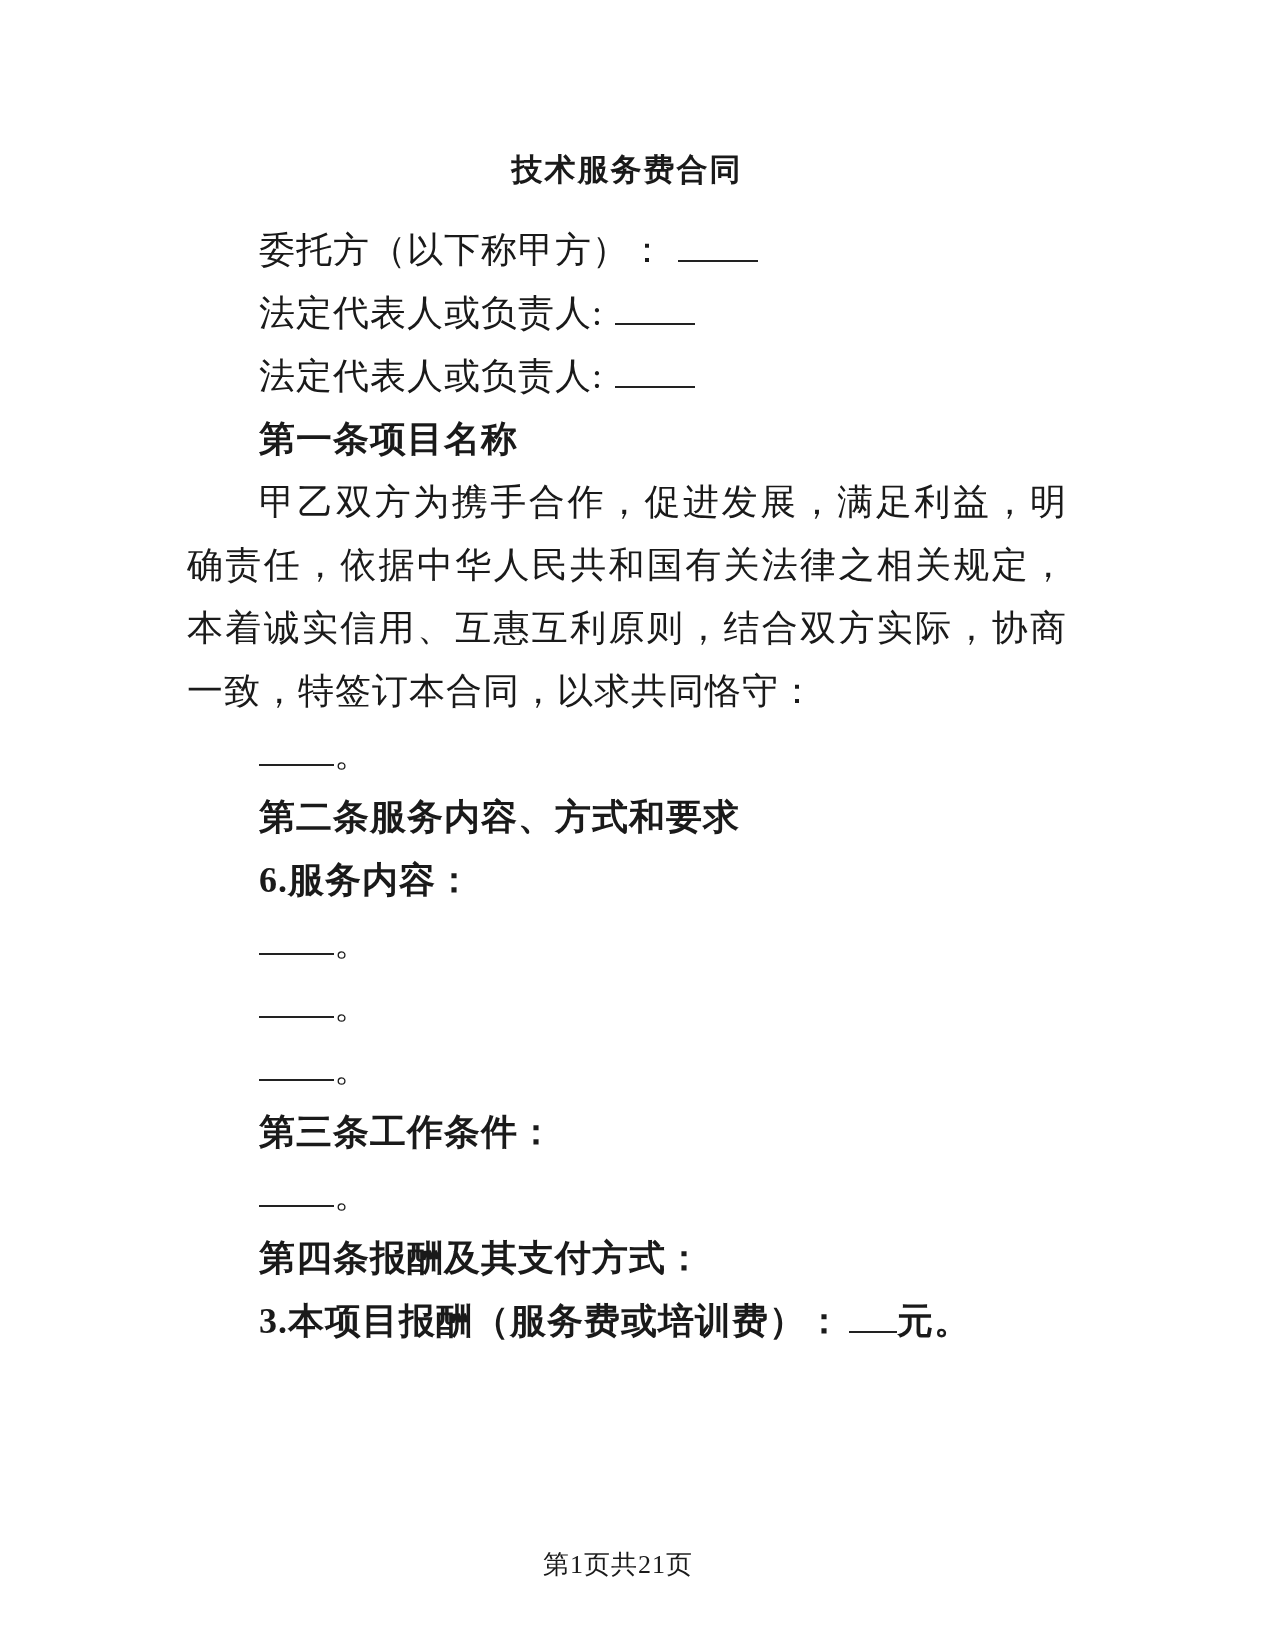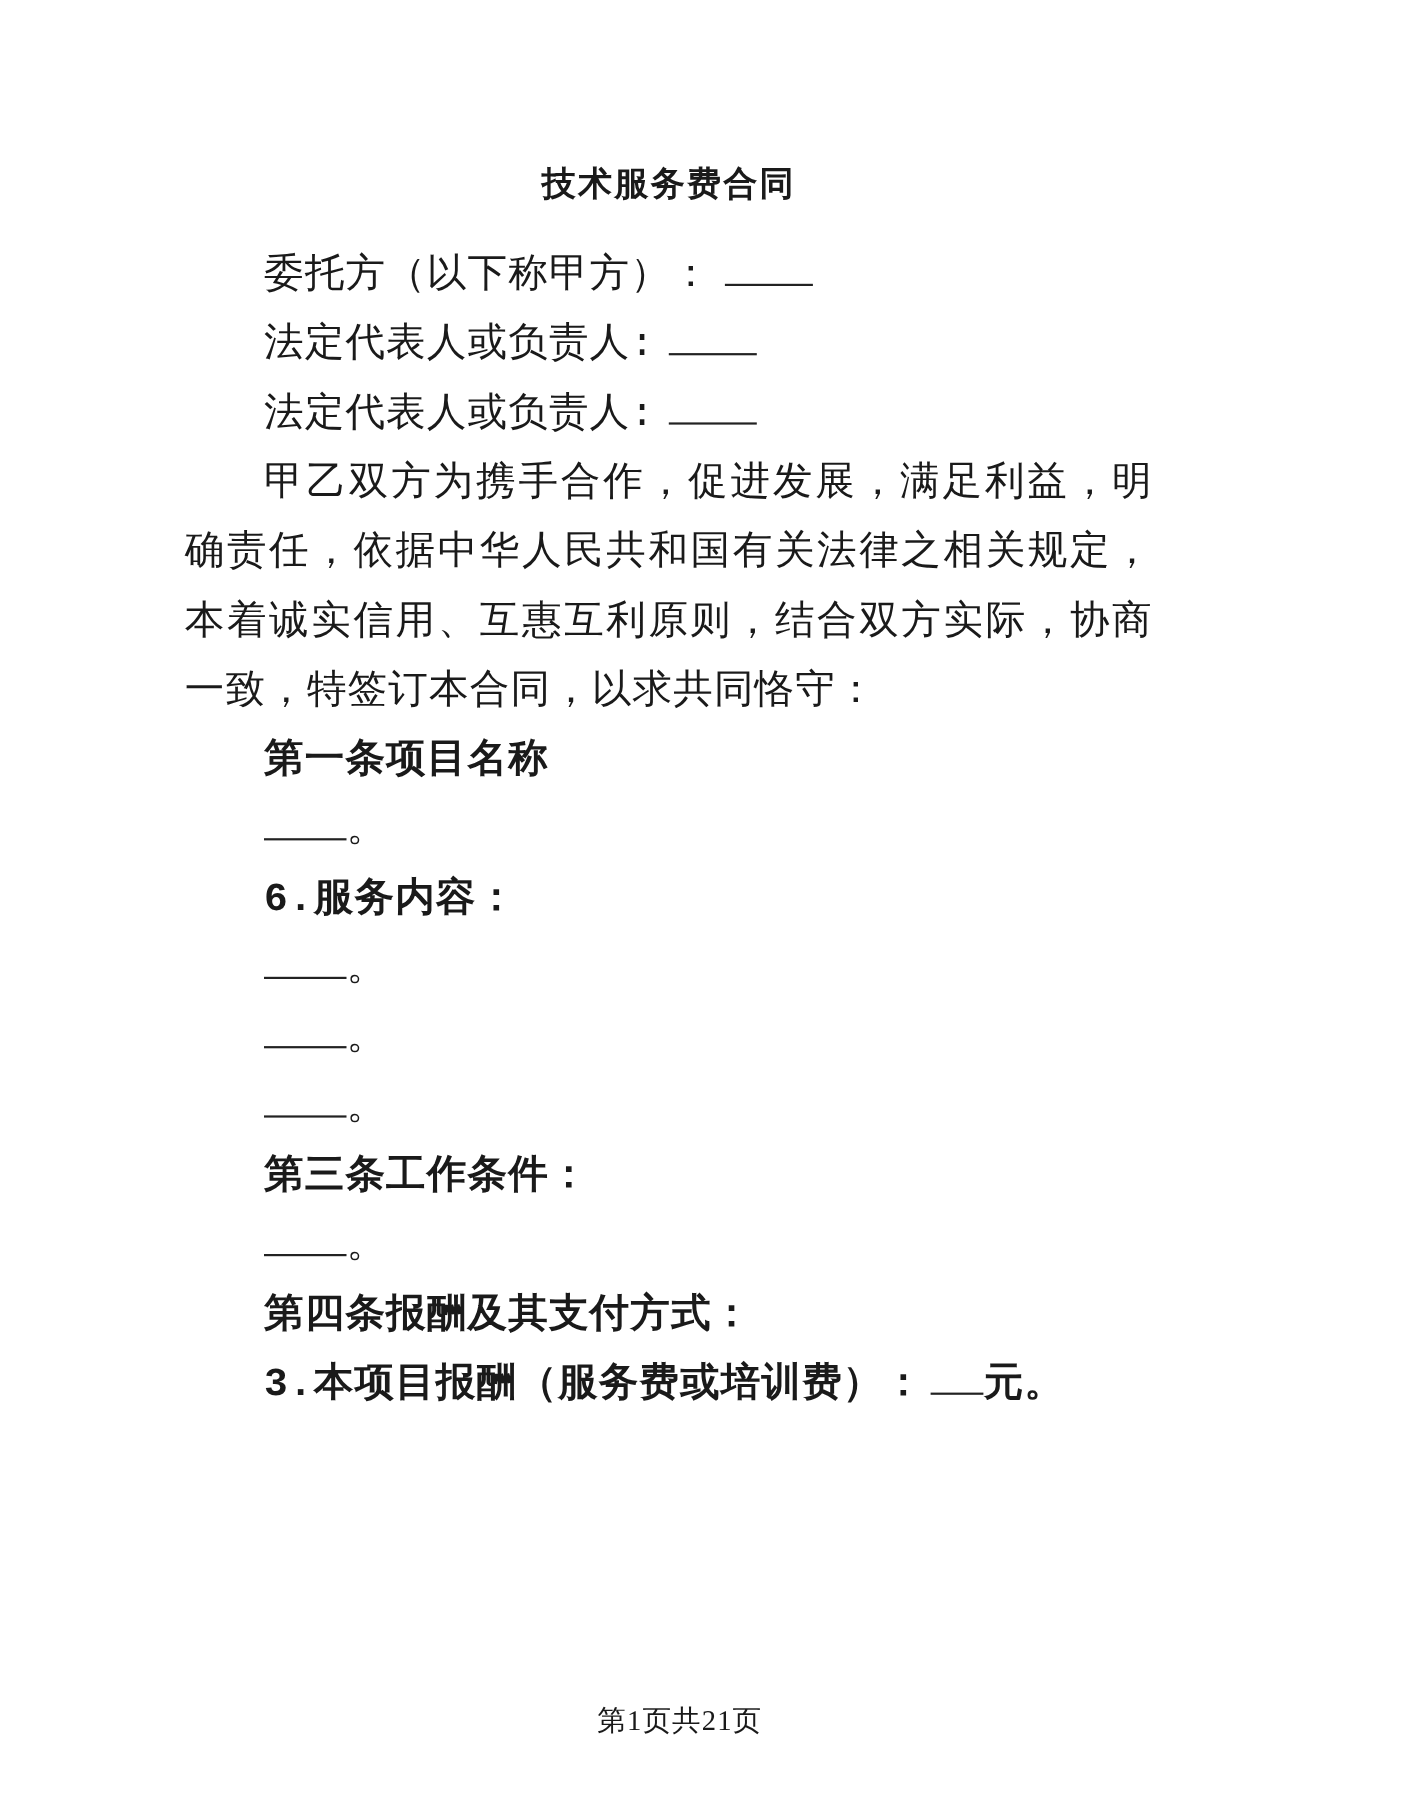--- a/index.html
+++ b/index.html
@@ -12,23 +12,22 @@
     width: 1275px;
     height: 1650px;
     background: #ffffff;
     color: #1a1a1a;
     font-family: "Liberation Serif", "DejaVu Serif", serif;
     overflow: hidden;
   }
   .content {
     position: absolute;
     top: 139px;
-    left: 168px;
+    left: 187px;
     width: 880px;
-    font-family: Liberation Mono, monospace;
   }
   .doc-title {
     margin: 0 0 18px 0;
     font-size: 31px;
     font-weight: 700;
     letter-spacing: 2px;
     line-height: 62px;
     text-align: center;
   }
   .line {
@@ -75,26 +74,27 @@
 
     <h1 class="doc-title">技术服务费合同</h1>
 
     <p class="line indent"><span>委托方（以下称甲方）：</span><span class="blank blank-field"></span></p>
 
     <p class="line indent"><span>法定代表人或负责人:</span><span class="blank blank-field"></span></p>
 
 
     <p class="line indent"><span>法定代表人或负责人:</span><span class="blank blank-field"></span></p>
 
+    <p class="line indent bold">第一条项目名称</p>
+
     <p class="line indent preamble">甲乙双方为携手合作，促进发展，满足利益，明确责任，依据中华人民共和国有关法律之相关规定，本着诚实信用、互惠互利原则，结合双方实际，协商一致，特签订本合同，以求共同恪守：</p>
-
-    <p class="line indent bold">第一条项目名称</p>
 
     <p class="line indent"><span class="blank blank-sentence"></span><span>。</span></p>
 
+    <p class="line indent bold">第二条服务内容、方式和要求</p>
 
     <p class="line indent bold">6.服务内容：</p>
 
     <p class="line indent"><span class="blank blank-sentence"></span><span>。</span></p>
 
 
     <p class="line indent"><span class="blank blank-sentence"></span><span>。</span></p>
 
 
     <p class="line indent"><span class="blank blank-sentence"></span><span>。</span></p>

